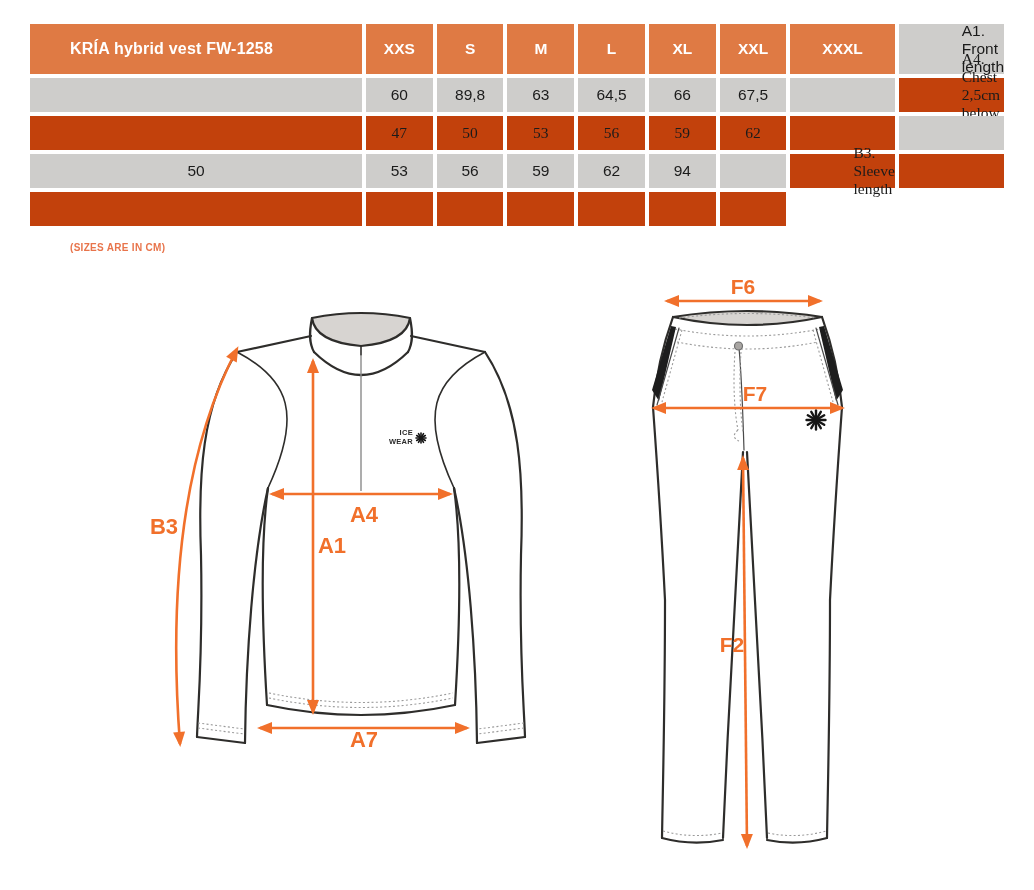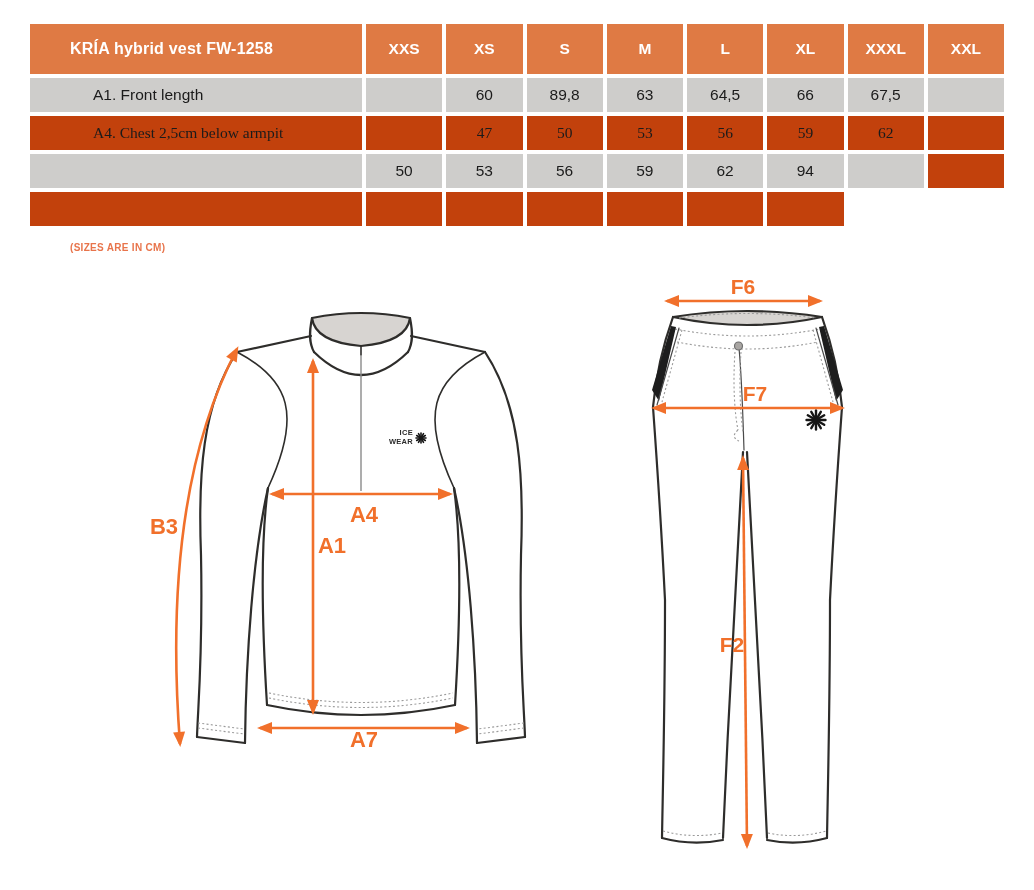--- a/index.html
+++ b/index.html
@@ -39,27 +39,26 @@
   .flake{stroke:#161616;stroke-linecap:round;fill:none;}
 </style>
 </head>
 <body>
 
 <div class="canvas">
 
   <div class="size-table">
       <div class="cell th title-cell">KRÍA hybrid vest FW-1258</div>
       <div class="cell th">XXS</div>
-      <div class="cell th">XS</div>
       <div class="cell th">S</div>
       <div class="cell th">M</div>
       <div class="cell th">L</div>
       <div class="cell th">XL</div>
+      <div class="cell th">XXL</div>
       <div class="cell th">XXXL</div>
-      <div class="cell th">XXL</div>
       <div class="cell td label-cell dark">A1. Front length</div>
       <div class="cell td dark"></div>
       <div class="cell td dark">60</div>
       <div class="cell td dark">89,8</div>
       <div class="cell td dark">63</div>
       <div class="cell td dark">64,5</div>
       <div class="cell td dark">66</div>
       <div class="cell td dark">67,5</div>
       <div class="cell td dark"></div>
       <div class="cell td label-cell light">A4. Chest 2,5cm below armpit</div>
@@ -72,20 +71,21 @@
       <div class="cell td light">62</div>
       <div class="cell td light"></div>
       <div class="cell td dark"></div>
       <div class="cell td dark">50</div>
       <div class="cell td dark">53</div>
       <div class="cell td dark">56</div>
       <div class="cell td dark">59</div>
       <div class="cell td dark">62</div>
       <div class="cell td dark">94</div>
       <div class="cell td dark"></div>
+      <div class="cell td label-cell light">B3. Sleeve length</div>
       <div class="cell td light"></div>
       <div class="cell td light"></div>
       <div class="cell td light"></div>
       <div class="cell td light"></div>
       <div class="cell td light"></div>
       <div class="cell td light"></div>
       <div class="cell td light"></div>
       <div class="cell td light"></div>
     </div>
 

